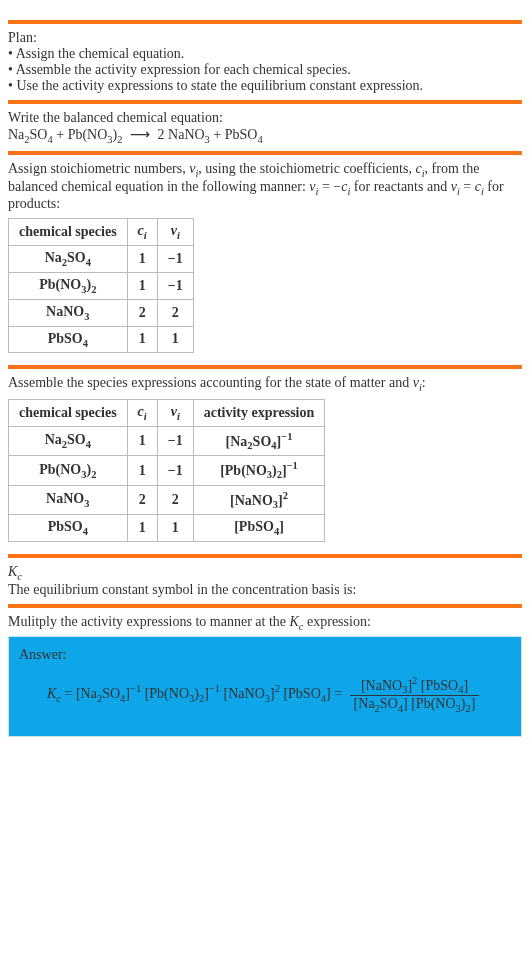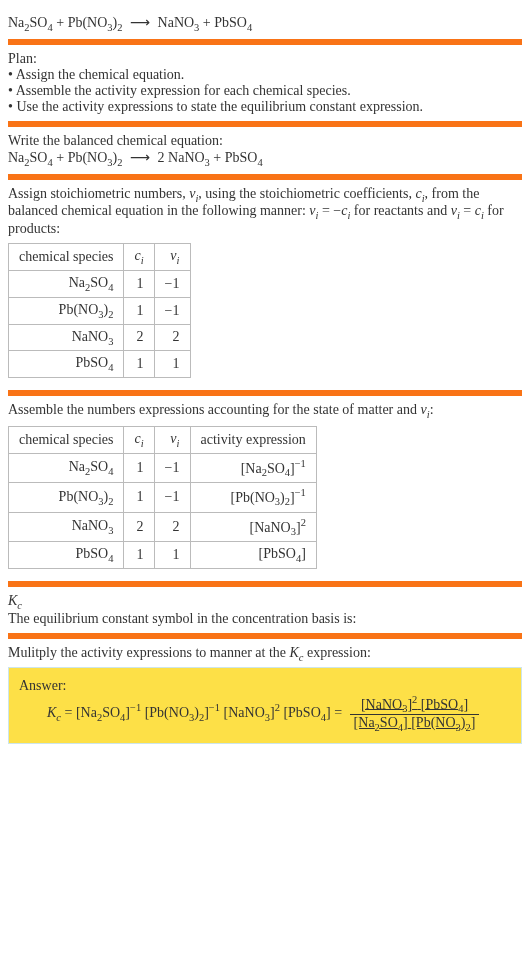--- a/index.html
+++ b/index.html
@@ -8,72 +8,66 @@
       font-size: 14px;
       color: #333;
       background: #fff;
       width: 530px;
       padding: 8px;
     }
     .section {
       padding: 6px 0;
     }
     .section + .section {
-      border-top: 6px solid #f97316;
+      border-top: 4px solid #f97316;
     }
     .sub { font-size: 0.75em; vertical-align: sub; }
     .sup { font-size: 0.75em; vertical-align: super; }
     table {
       border-collapse: collapse;
       margin: 6px 0;
     }
     th, td {
       border: 1px solid #bbb;
       padding: 4px 10px;
-      text-align: right;
-      font-weight: normal;
+      text-align: center;
+      font-weight: bold;
     }
     th { background: #fff; }
     .answer-box {
-      background: #fde047;
+      background: #0ea5e9;
       border: 1px solid #cde5ea;
       padding: 10px;
       margin-top: 4px;
     }
     .frac {
       display: inline-block;
       vertical-align: middle;
       text-align: center;
-      margin: 0 4px;
-      text-decoration: underline;
+      margin: 12px 4px;
     }
     .frac .num {
       display: block;
       border-bottom: 1px solid #333;
       padding: 0 4px;
     }
     .frac .den {
       display: block;
       padding: 0 4px;
     }
     .indent { padding-left: 28px; }
     .it { font-style: italic; }
     .arrow { margin: 0 4px; }
     ul.plan { list-style: none; padding-left: 0; }
     ul.plan li::before { content: "• "; }
   </style>
 </head>
 <body>
 
 <div class="section">
-  <div>
-    <span>Na</span><span class="sub">2</span><span>SO</span><span class="sub">4</span><span> + </span><span>Pb(NO</span><span class="sub">3</span><span>)</span><span class="sub">2</span>
-    <span class="arrow">⟶</span>
-    <span>NaNO</span><span class="sub">3</span><span> + </span><span>PbSO</span><span class="sub">4</span>
-  </div>
 </div>
 
 <div class="section">
   <div>Plan:</div>
   <ul class="plan">
     <li>Assign the chemical equation.</li>
     <li>Assemble the activity expression for each chemical species.</li>
     <li>Use the activity expressions to state the equilibrium constant expression.</li>
   </ul>
 </div>
@@ -117,21 +111,21 @@
           <td><span>PbSO</span><span class="sub">4</span></td>
           <td>1</td>
           <td>1</td>
         </tr>
   </tbody>
     </table>
 </div>
 
 <div class="section">
   <div>
-    <span>Assemble the numbers expressions accounting for the state of matter and </span><span class="it">ν</span><span class="sub it">i</span><span>:</span>
+    <span>Assemble the species expressions accounting for the state of matter and </span><span class="it">ν</span><span class="sub it">i</span><span>:</span>
   </div>
   <table>
     <tbody>
         <tr>
       <th>chemical species</th>
       <th><span class="it">c</span><span class="sub it">i</span></th>
       <th><span class="it">ν</span><span class="sub it">i</span></th>
       <th>activity expression</th>
     </tr>
     <tr>

